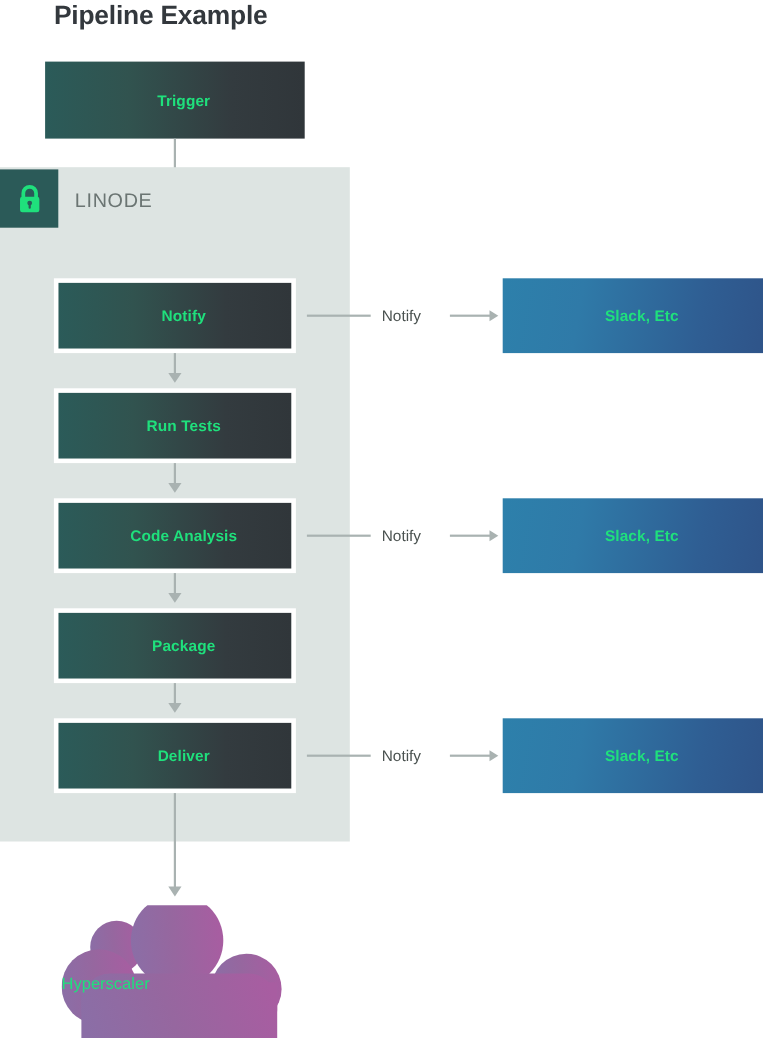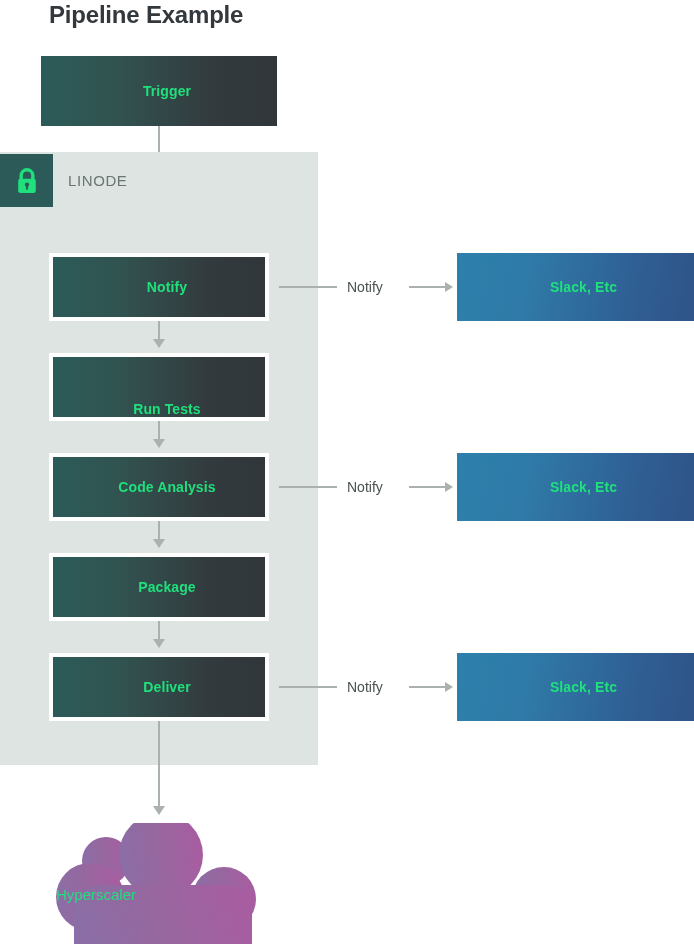--- a/index.html
+++ b/index.html
@@ -46,21 +46,21 @@
     height: 53px;
     background: #2b5a58;
     display: flex;
     align-items: center;
     justify-content: center;
   }
   .linode-label {
     position: absolute;
     left: 68px;
     top: 172px;
-    font-size: 15px;
+    font-size: 18px;
     color: #6b7573;
     letter-spacing: 0.6px;
     white-space: nowrap;
   }
 
   
   .node {
     position: absolute;
     display: flex;
     align-items: center;
@@ -165,21 +165,21 @@
     </svg>
   </div>
   <div class="linode-label">LINODE</div>
 
   <div class="node node-dark node-bordered" style="left:49px; top:253px; width:220px; height:68px;">
     <span>Notify</span>
   </div>
   <div class="vline" style="left:158px; top:321px; height:20px;"></div>
   <div class="arrow-down" style="left:153px; top:339px;"></div>
 
-  <div class="node node-dark node-bordered" style="left:49px; top:353px; width:220px; height:68px;align-items:flex-end;">
+  <div class="node node-dark node-bordered" style="left:49px; top:353px; width:220px; height:68px;">
     <span>Run Tests</span>
   </div>
   <div class="vline" style="left:158px; top:421px; height:20px;"></div>
   <div class="arrow-down" style="left:153px; top:439px;"></div>
 
   <div class="node node-dark node-bordered" style="left:49px; top:453px; width:220px; height:68px;">
     <span>Code Analysis</span>
   </div>
   <div class="vline" style="left:158px; top:521px; height:20px;"></div>
   <div class="arrow-down" style="left:153px; top:539px;"></div>

